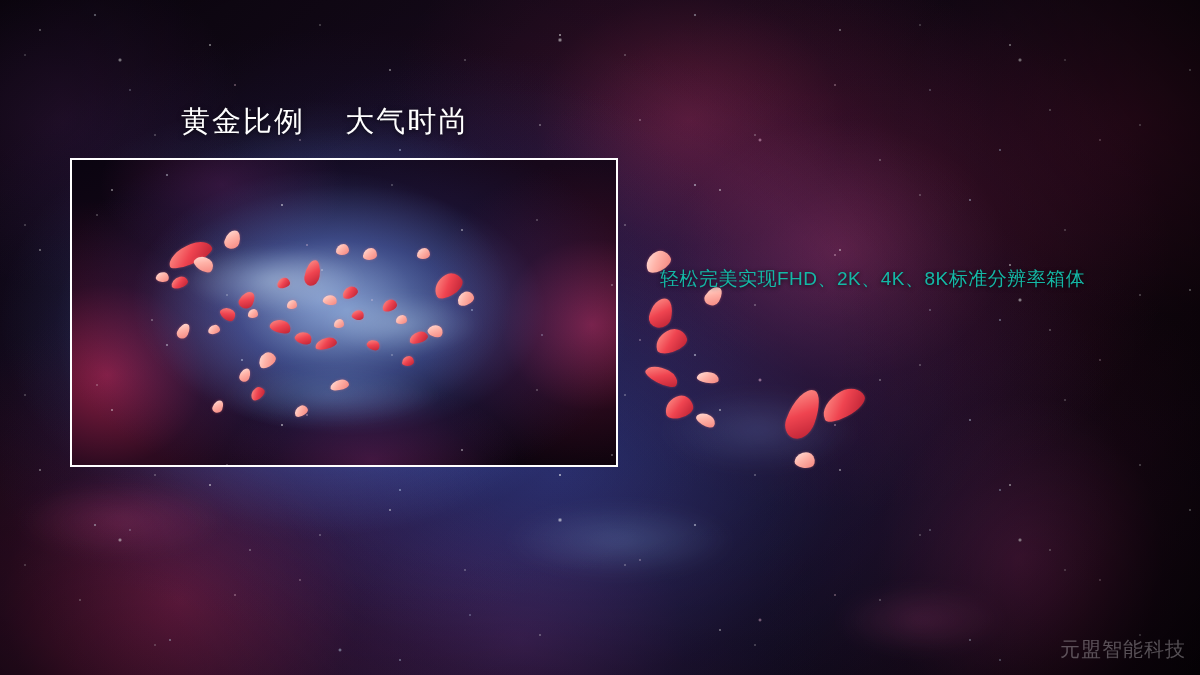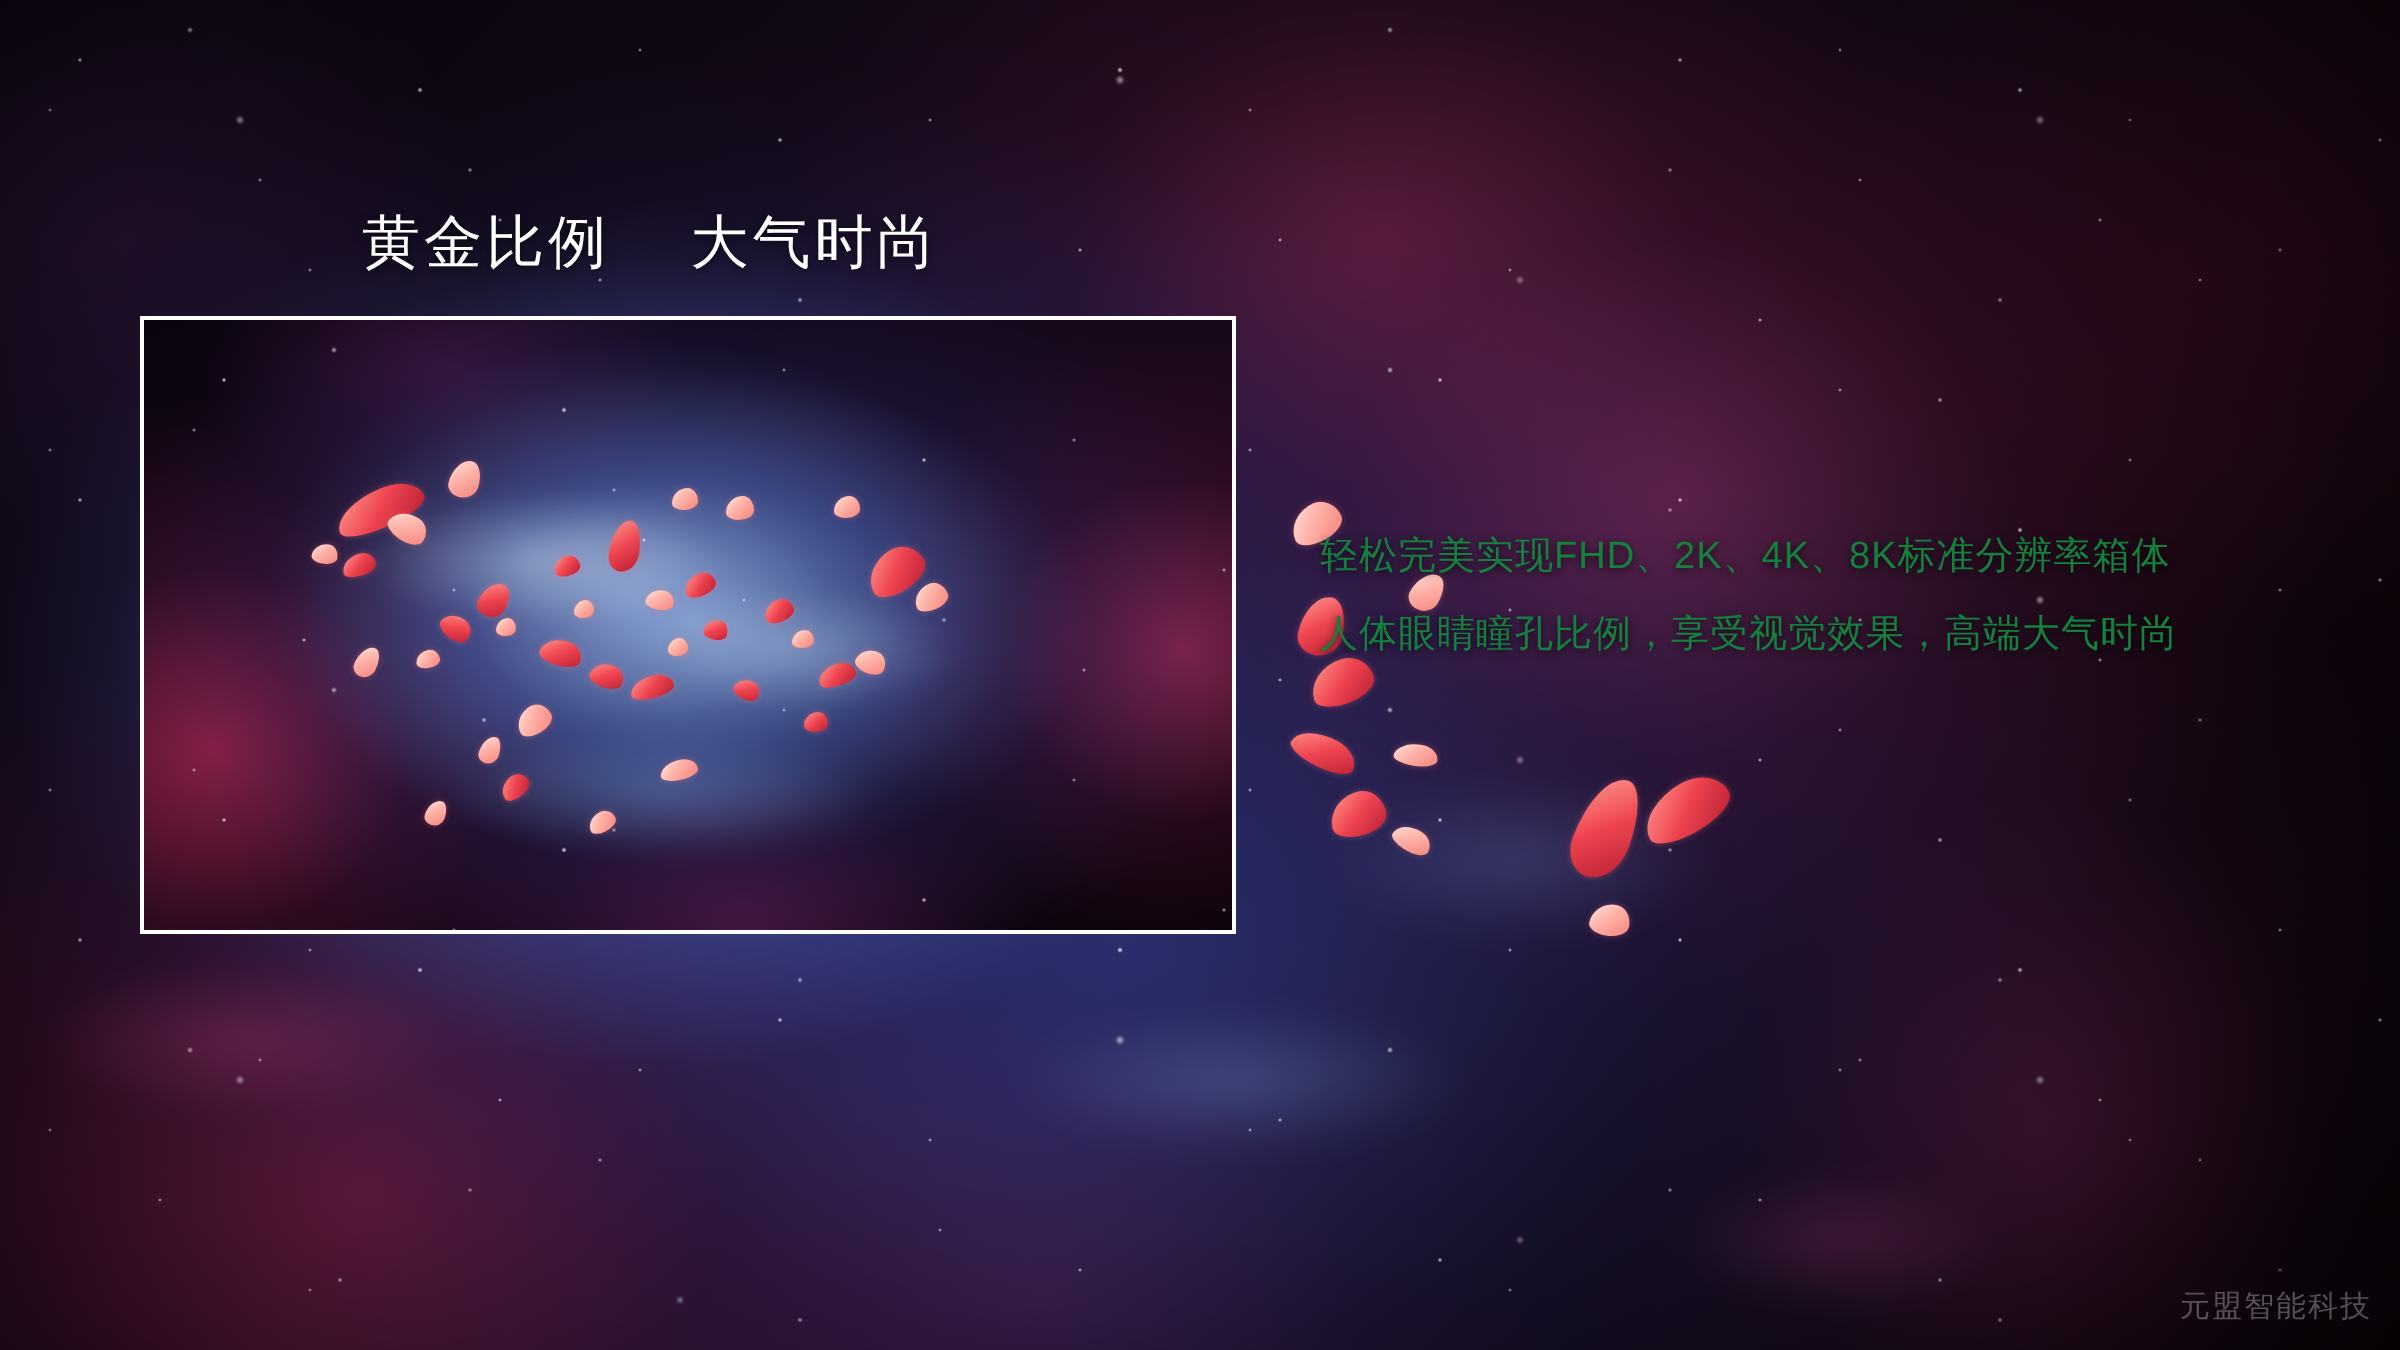--- a/index.html
+++ b/index.html
@@ -137,34 +137,34 @@
     left:181px; top:102px;
     color:#ffffff;
     font-size:29px;
     letter-spacing:2px;
     white-space:pre;
     text-shadow:0 1px 5px rgba(0,0,0,.65);
   }
   .body-text {
     position:absolute;
     left:660px; top:259px;
-    color:#15803d;
+    color:#14b8a6;
     font-size:19px;
     line-height:39px;
     letter-spacing:.5px;
     white-space:nowrap;
     text-shadow:0 1px 4px rgba(0,0,0,.75);
   }
   .body-text .line { display:block; }
 
   .watermark {
     position:absolute;
     right:14px; bottom:12px;
     color:rgba(190,185,190,0.42);
-    font-size:15px;
+    font-size:20px;
     letter-spacing:1px;
   }
 </style>
 </head>
 <body>
 
 <div class="slide">
 
   <div class="bg-base"></div>
   <div class="bg-wisps"></div>
@@ -230,18 +230,17 @@
         <div class="petal deep" style="left: 330px; top: 196px; width: 12px; height: 10px; transform: rotate(0deg);"></div>
         <div class="petal pale" style="left: 222px; top: 246px; width: 14px; height: 10px; transform: rotate(-25deg);"></div>
         <div class="petal pale" style="left: 141px; top: 240px; width: 10px; height: 13px; transform: rotate(20deg);"></div>
       </div>
   </div>
 
   <div class="title">黄金比例    大气时尚</div>
 
   <div class="body-text">
     <span class="line">轻松完美实现FHD、2K、4K、8K标准分辨率箱体</span>
-    <span class="line">人体眼睛瞳孔比例，享受视觉效果，高端大气时尚</span>
   </div>
 
   <div class="watermark">元盟智能科技</div>
 
 </div>
 
 </body></html>

